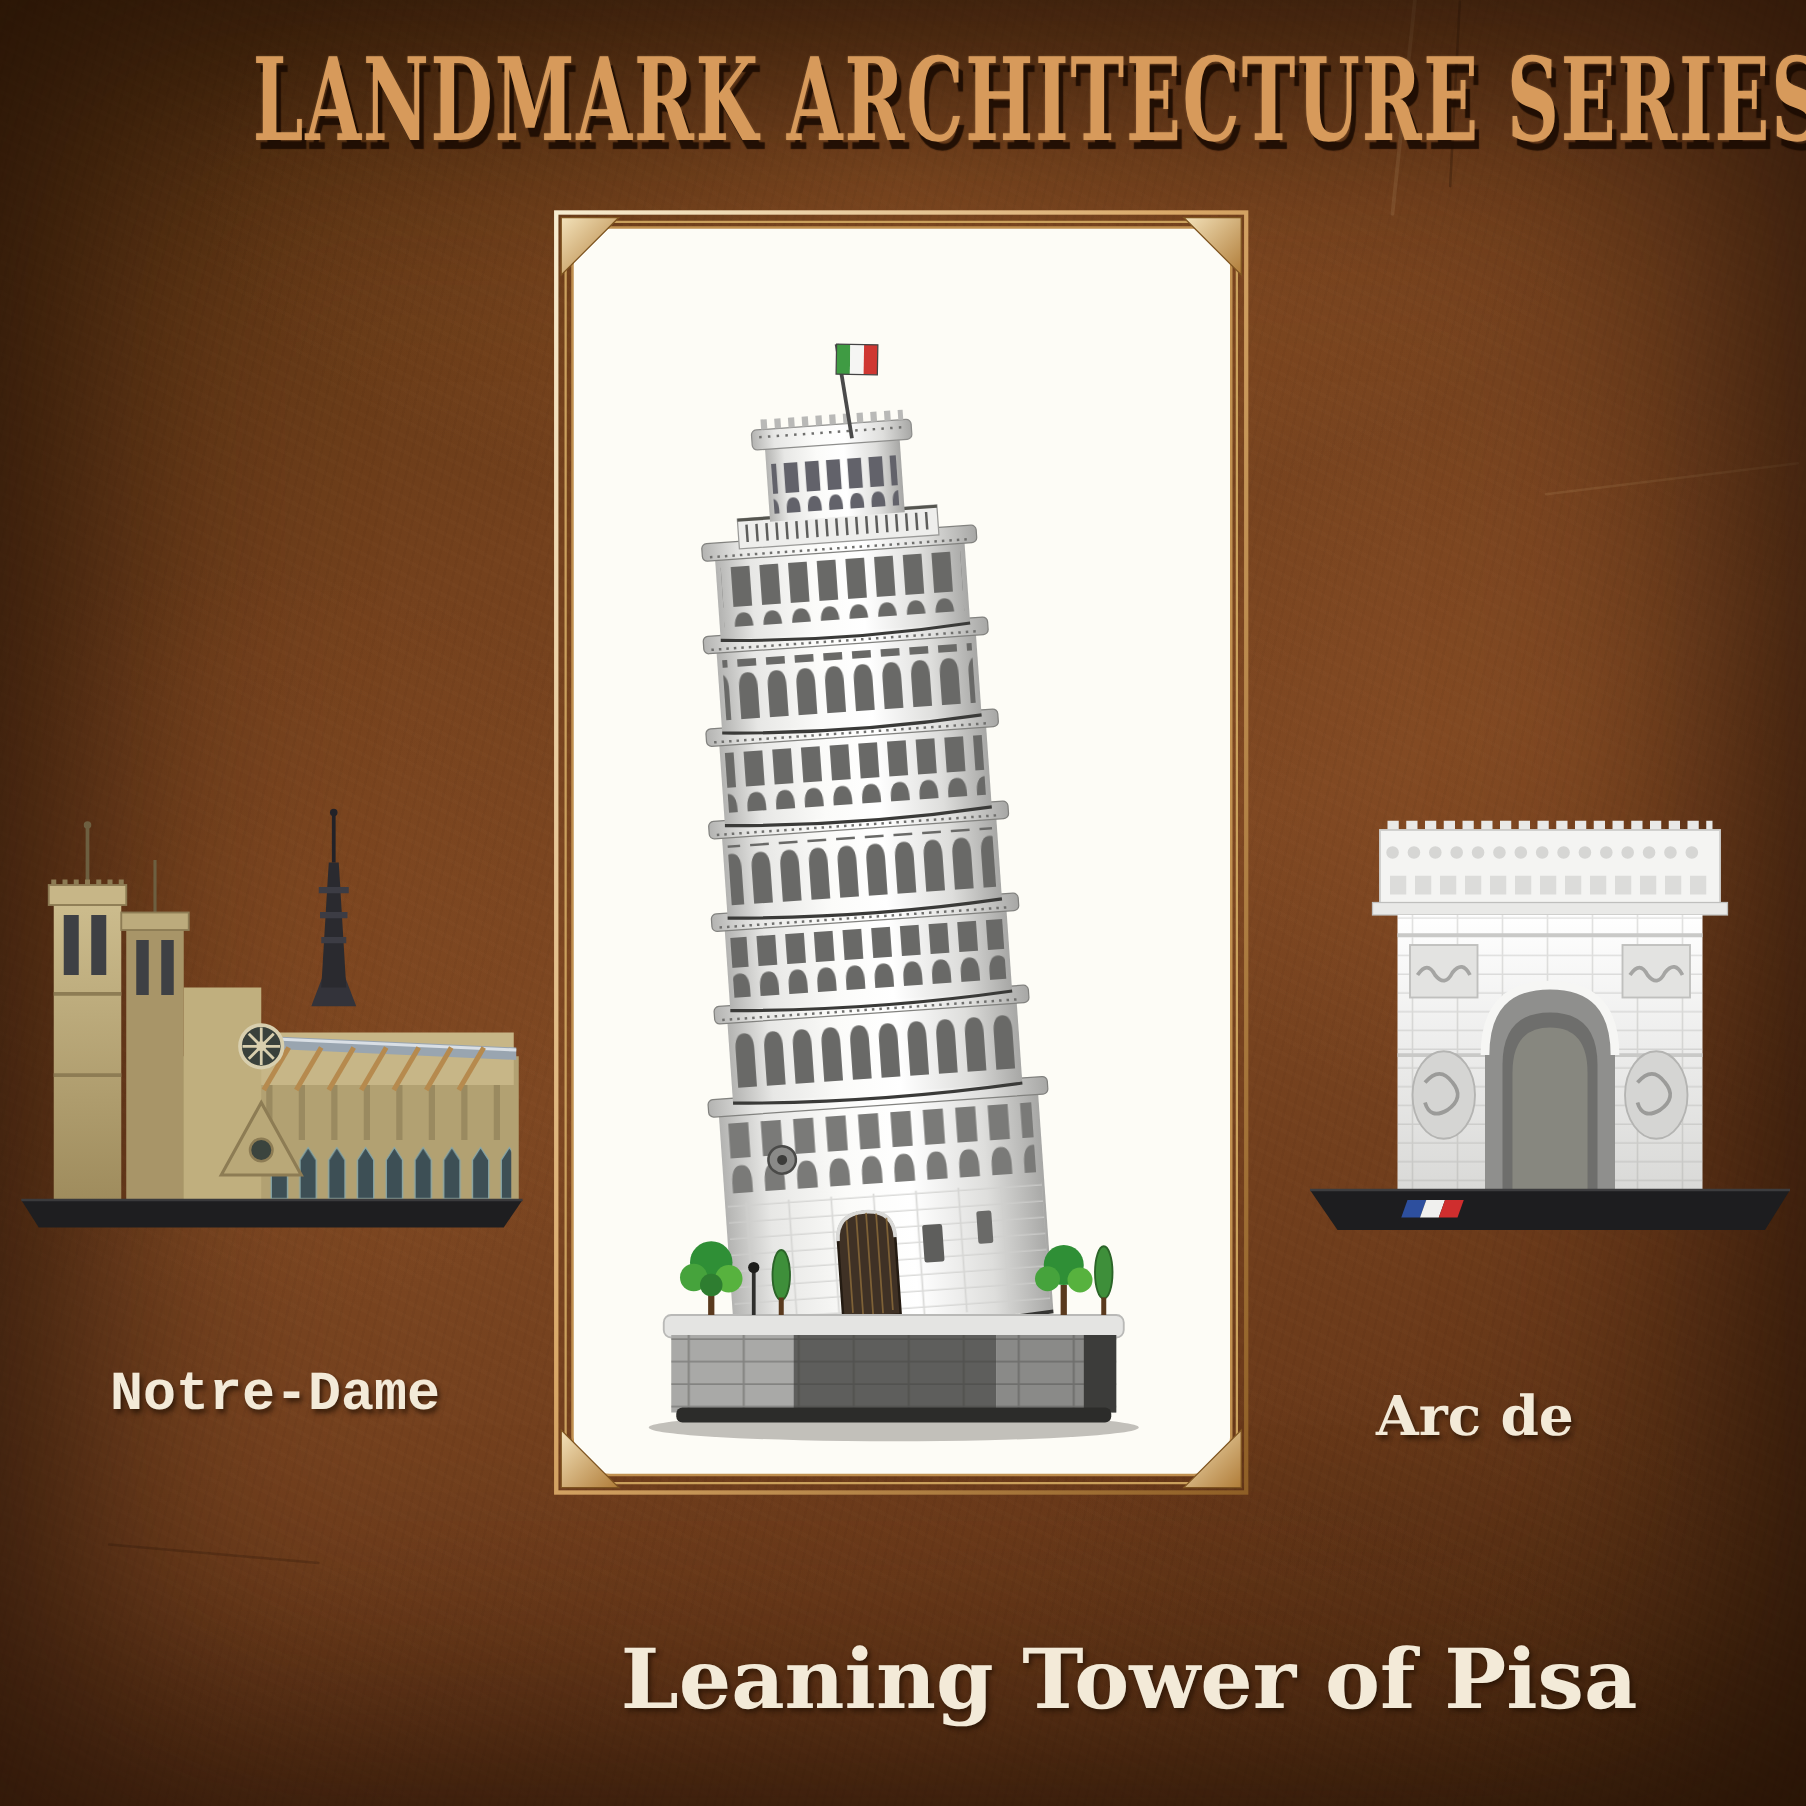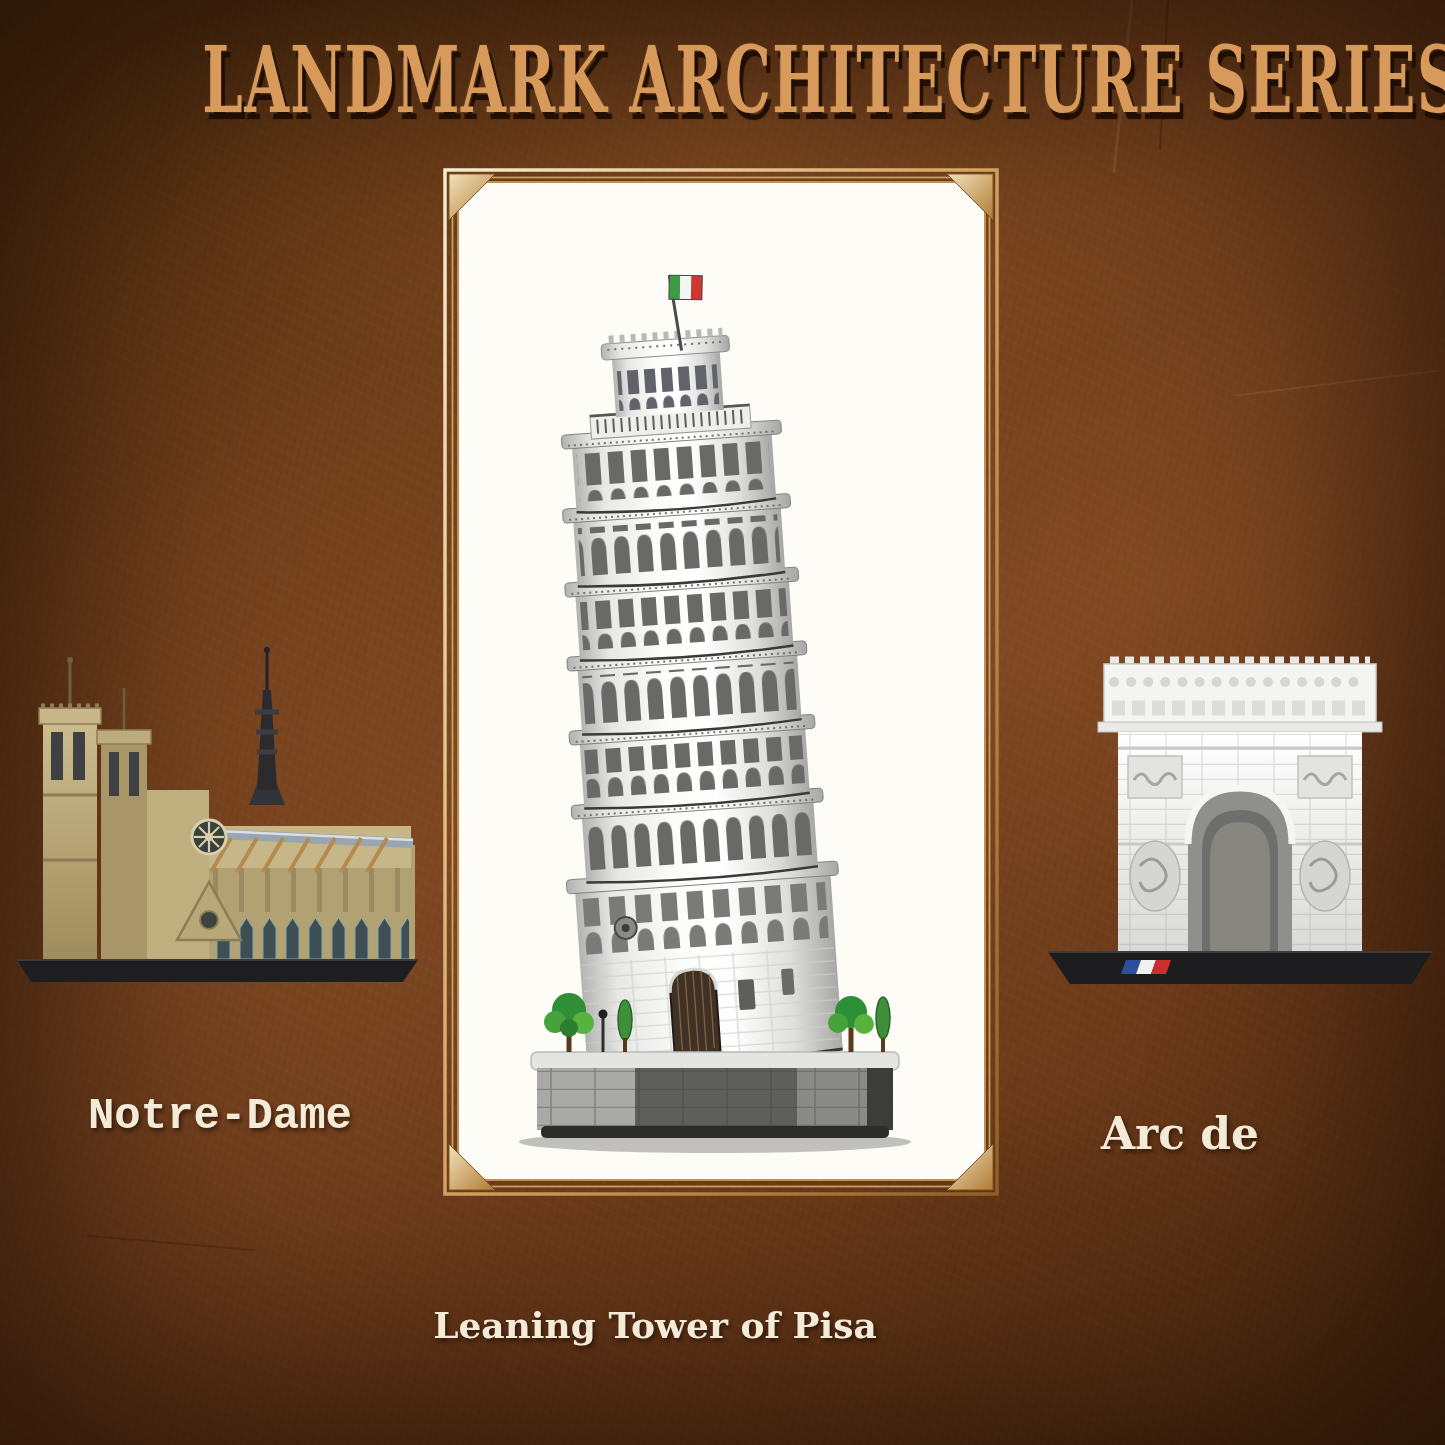--- a/index.html
+++ b/index.html
@@ -56,22 +56,22 @@
   .arc-svg{position:absolute;left:1040px;top:630px;width:400px;height:372px;}
 
   .model-label{
     position:absolute;text-align:center;font-weight:bold;
     color:var(--label-cream);font-size:44px;line-height:60px;
     text-shadow:2px 3px 4px rgba(28,12,2,.65);
   }
   .label-left{left:30px;top:1086px;width:380px;font-family:Liberation Mono, monospace;}
   .label-right{left:990px;top:1092px;width:380px;margin-top:12px;}
   .caption{
-    position:absolute;left:0;top:1304px;width:1310px;text-align:center;
-    font-weight:bold;font-size:36px;color:var(--label-cream);
+    position:absolute;left:0;top:1304px;width:1310px;text-align:right;
+    font-weight:bold;font-size:66px;color:var(--label-cream);
     text-shadow:2px 3px 4px rgba(28,12,2,.65);
   }
   .lbl-line{display:block;}
 </style>
 </head>
 <body>
 
 <div class="leather"></div>
 <div class="grain"></div>
 <div class="scratch s1"></div>

